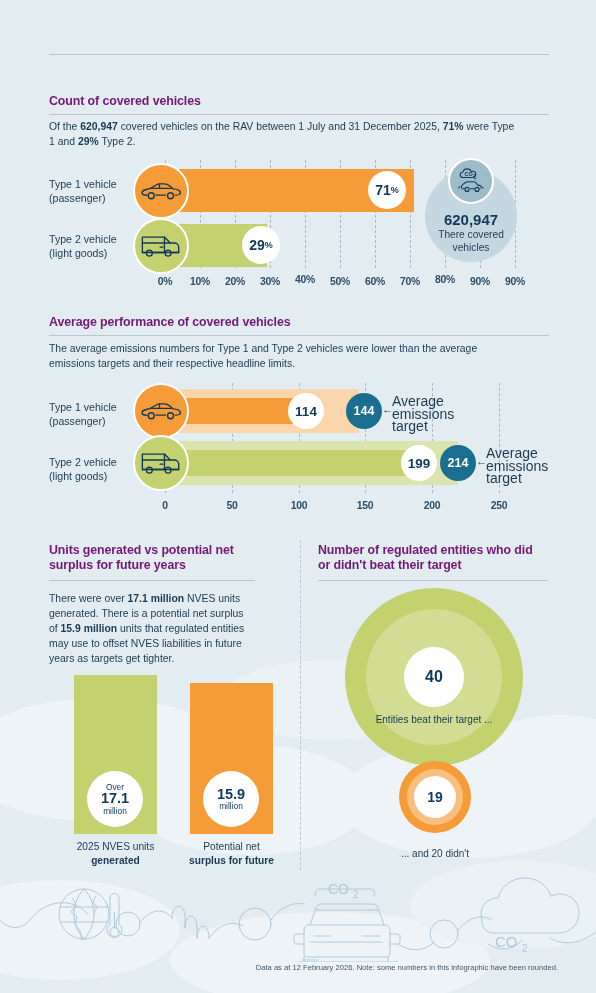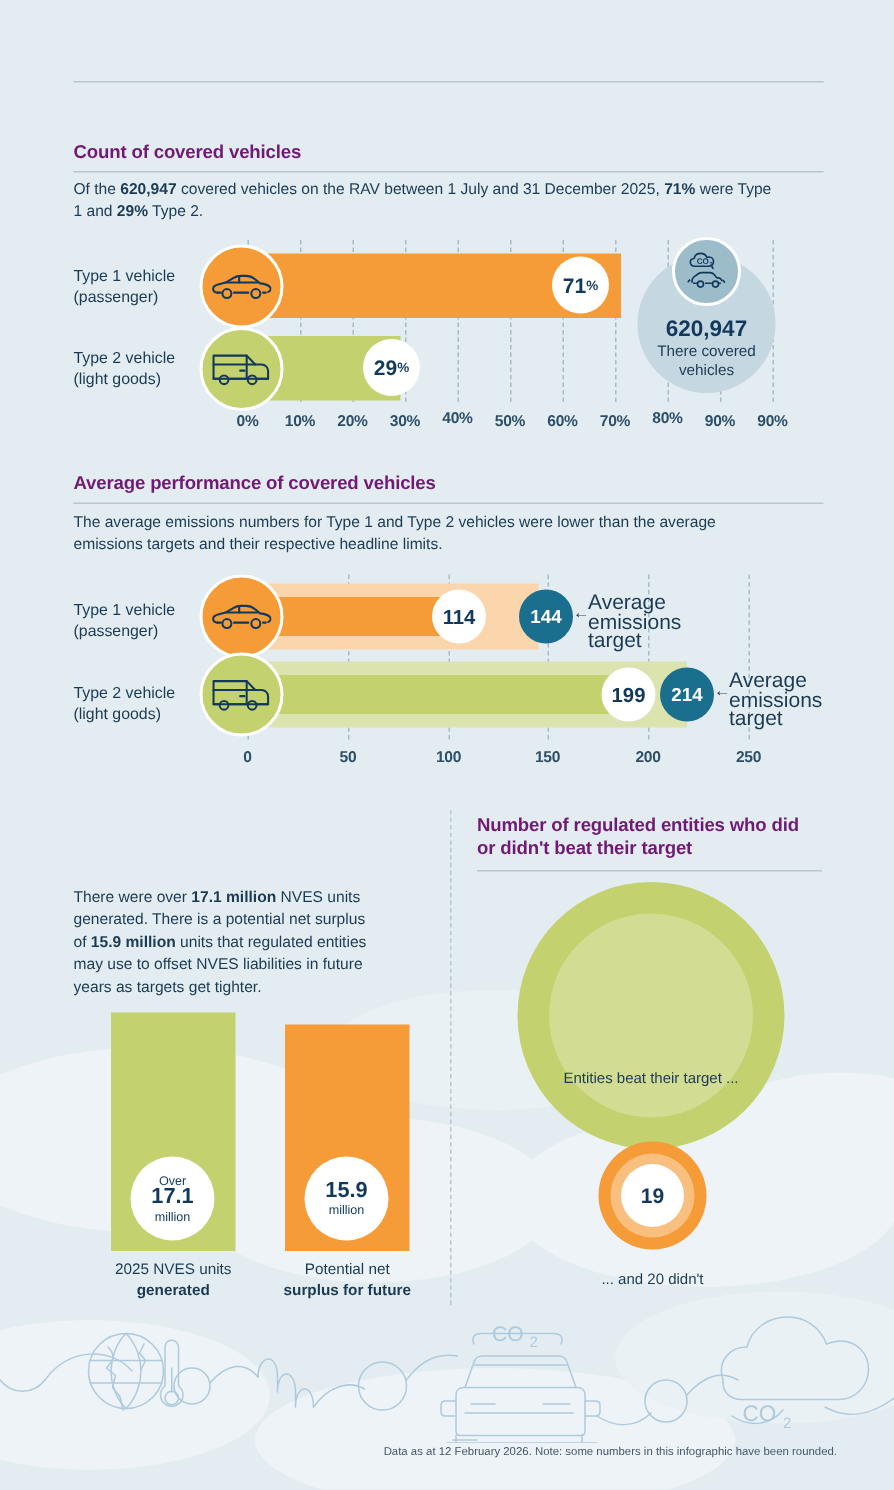--- a/index.html
+++ b/index.html
@@ -396,20 +396,27 @@
     <div class="axis-tick" style="left:147px;top:500px;width:36px;">0</div>
     <div class="axis-tick" style="left:214px;top:500px;width:36px;">50</div>
     <div class="axis-tick" style="left:281px;top:500px;width:36px;">100</div>
     <div class="axis-tick" style="left:347px;top:500px;width:36px;">150</div>
     <div class="axis-tick" style="left:414px;top:500px;width:36px;">200</div>
     <div class="axis-tick" style="left:481px;top:500px;width:36px;">250</div>
   </div>
 
   <div style="position:absolute;left:300px;top:540px;width:1px;height:330px;border-left:1px dashed #b9c6ce;"></div>
 
+  <div style="position:absolute;left:49px;top:543px;width:206px;">
+    <div class="sec-head" style="line-height:15px;">
+      <span>Units generated vs potential net</span><br>
+      <span>surplus for future years</span>
+    </div>
+    <div class="col-rule" style="margin-top:7px;"></div>
+  </div>
   <div class="body-copy" style="position:absolute;left:49px;top:591px;width:205px;">
     <span>There were over </span><b>17.1 million</b><span> NVES units generated. There is a potential net surplus of </span><b>15.9 million</b><span> units that regulated entities may use to offset NVES liabilities in future years as targets get tighter.</span>
   </div>
 
   <div class="vbar green" style="left:74px;top:675px;width:83px;height:159px;"></div>
   <div class="vbar-bubble" style="left:87px;top:771px;">
     <span class="small">Over</span>
     <span class="big">17.1</span>
     <span class="small">million</span>
   </div>
@@ -431,20 +438,21 @@
   <div style="position:absolute;left:318px;top:543px;width:230px;">
     <div class="sec-head" style="line-height:15px;">
       <span>Number of regulated entities who did</span><br>
       <span>or didn't beat their target</span>
     </div>
     <div class="col-rule" style="margin-top:7px;"></div>
   </div>
 
   <div class="donut" style="left:345px;top:588px;width:178px;height:178px;background:#c3d16e;"></div>
   <div class="donut" style="left:366px;top:609px;width:136px;height:136px;background:#d2dc92;"></div>
+  <div class="donut-num" style="left:404px;top:647px;width:60px;height:60px;">40</div>
   <div class="donut-label" style="left:344px;top:714px;width:180px;">Entities beat their target ...</div>
 
   <div class="donut" style="left:399px;top:761px;width:72px;height:72px;background:#f59b37;"></div>
   <div class="donut" style="left:407px;top:769px;width:56px;height:56px;background:#f9bf7f;"></div>
   <div class="donut-num" style="left:414px;top:776px;width:42px;height:42px;font-size:14px;">19</div>
   <div class="donut-label" style="left:375px;top:848px;width:120px;">... and 20 didn't</div>
 
   <svg id="footer-art" viewBox="0 0 596 90" fill="none" stroke="#aecadd" stroke-width="1" stroke-linecap="round" stroke-linejoin="round">
 
     <circle cx="84" cy="42" r="25"></circle>

